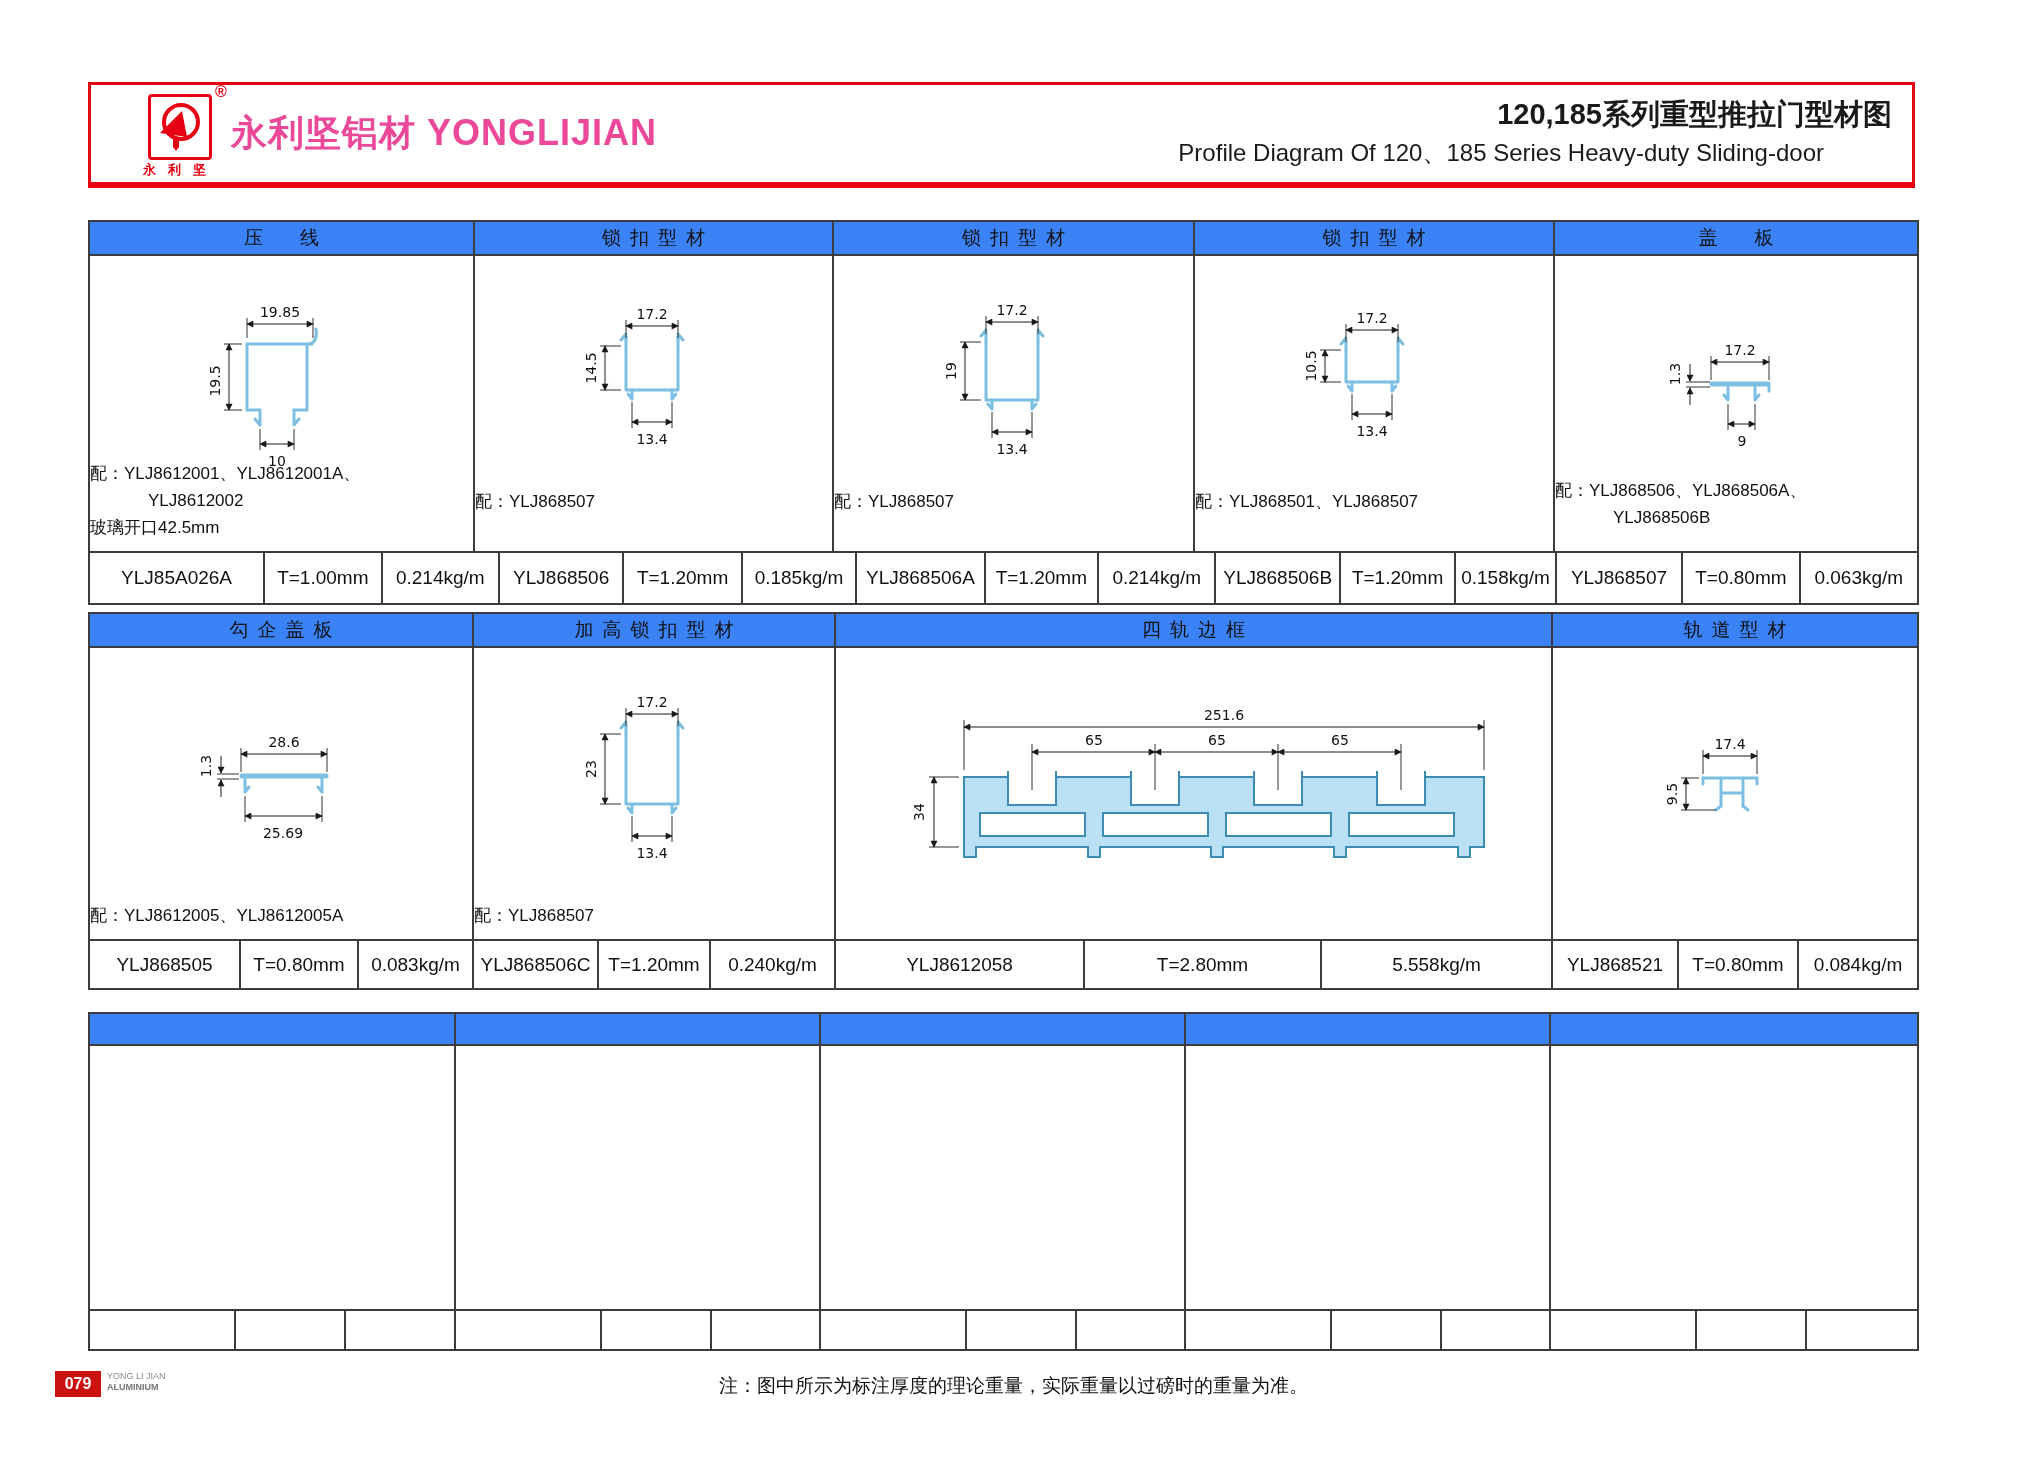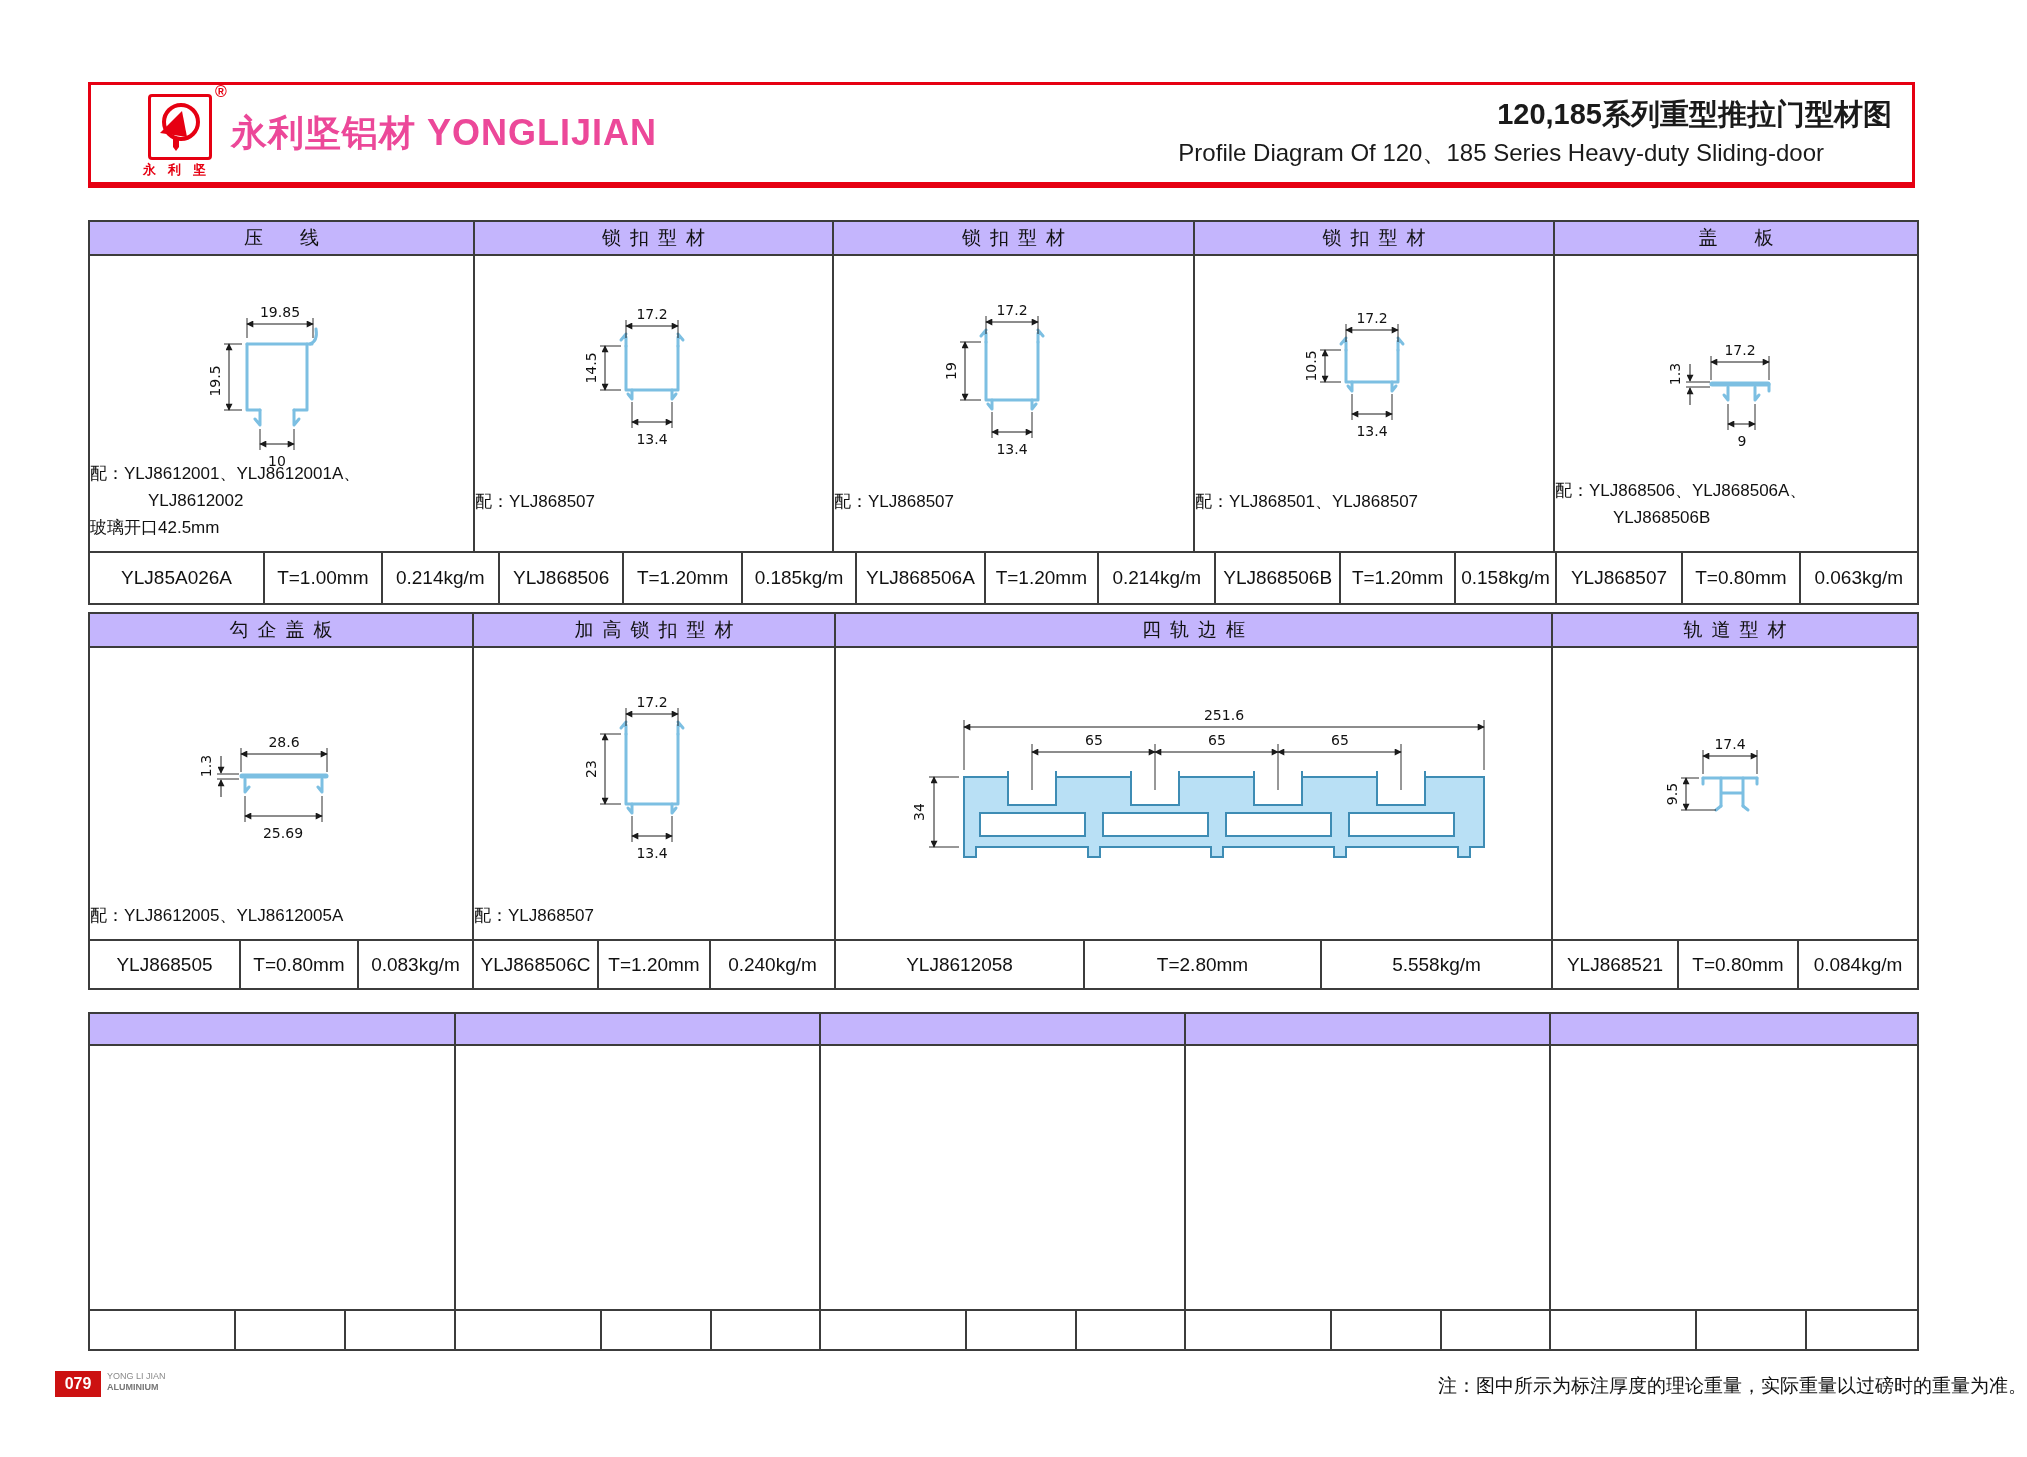--- a/index.html
+++ b/index.html
@@ -14,21 +14,21 @@
   .regmark{position:absolute;left:124px;top:-2px;color:#e60012;font-size:16px;font-weight:bold}
   .logochars{position:absolute;left:52px;top:76px;color:#e60012;font-size:13px;font-weight:bold;
              letter-spacing:12px;white-space:nowrap}
   .brand{position:absolute;left:140px;top:24px;font-size:36px;font-weight:bold;color:#ec4899;
          letter-spacing:1px;white-space:nowrap}
   .titlecn{position:absolute;right:20px;top:10px;font-size:29px;font-weight:bold;color:#1a1a1a;white-space:nowrap}
   .titleen{position:absolute;right:88px;top:52px;font-size:24px;color:#1a1a1a;white-space:nowrap}
 
   
   .sec{position:absolute;left:88px;width:1827px;border:2px solid #3c3c3c;box-sizing:content-box;background:#fff}
-  .heads{display:flex;background:#c4b5fd;border-bottom:2px solid #3c3c3c}
+  .heads{display:flex;background:#3b82f6;border-bottom:2px solid #3c3c3c}
   .hcell{box-sizing:border-box;border-right:2px solid #3c3c3c;display:flex;align-items:center;
          justify-content:center;font-size:19px;color:#111;letter-spacing:9px;padding-left:9px;white-space:nowrap}
   .hcell:last-child{border-right:none}
   .bodyrow{display:flex}
   .bcell{box-sizing:border-box;border-right:2px solid #3c3c3c;position:relative}
   .bcell:last-child{border-right:none}
   .footrow{display:flex;border-top:2px solid #3c3c3c}
   .fcell{box-sizing:border-box;border-right:2px solid #3c3c3c;display:flex;align-items:center;
          justify-content:center;font-size:19px;white-space:nowrap}
   .fcell:last-child{border-right:none}
@@ -43,21 +43,21 @@
   .pfl{stroke:#3e8cb4;stroke-width:2;fill:none}
   .dl{stroke:#1a1a1a;stroke-width:1;fill:none}
   .ext{stroke:#1a1a1a;stroke-width:0.9;fill:none}
   .dt{font-family:"DejaVu Sans",sans-serif;font-size:14px;fill:#111}
 
   
   .pagebox{position:absolute;left:55px;top:1371px;width:46px;height:26px;background:#cc1111;
            color:#fff;font-weight:bold;font-size:16px;display:flex;align-items:center;justify-content:center}
   .brandsmall{position:absolute;left:107px;top:1371px;color:#8a8a8a;font-size:9px;line-height:11px;white-space:nowrap}
   .brandsmall .b2{font-weight:bold;color:#777}
-  .note{position:absolute;left:0;top:1373px;width:2027px;text-align:right;font-size:19px;color:#111}
+  .note{position:absolute;left:0;top:1373px;width:2027px;text-align:center;font-size:19px;color:#111}
 </style>
 </head>
 <body>
 
 <div class="page">
 
   <svg width="0" height="0" style="position:absolute">
     <defs>
       <marker id="arw" viewBox="0 0 10 10" refX="9" refY="5" markerWidth="9" markerHeight="7" orient="auto-start-reverse">
         <path d="M0,0 L10,5 L0,10 Z" fill="#1a1a1a"></path>

